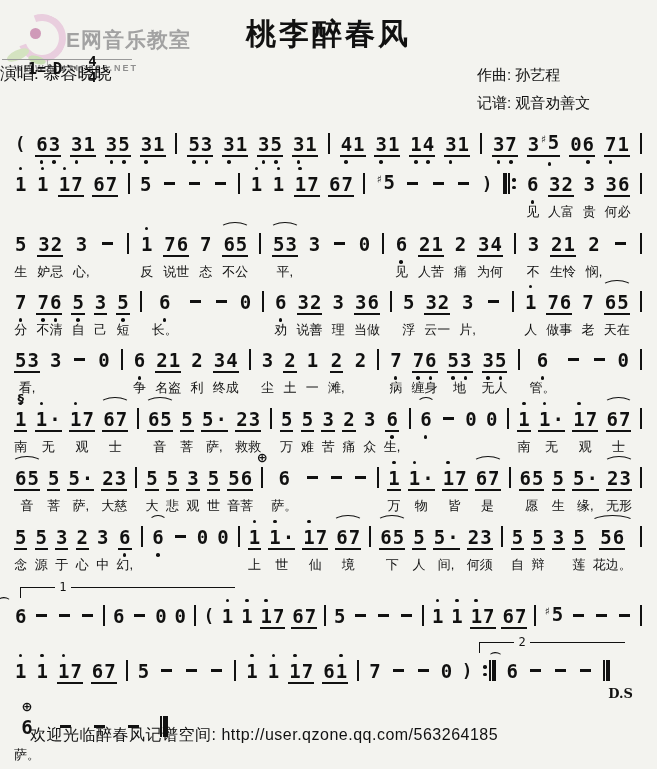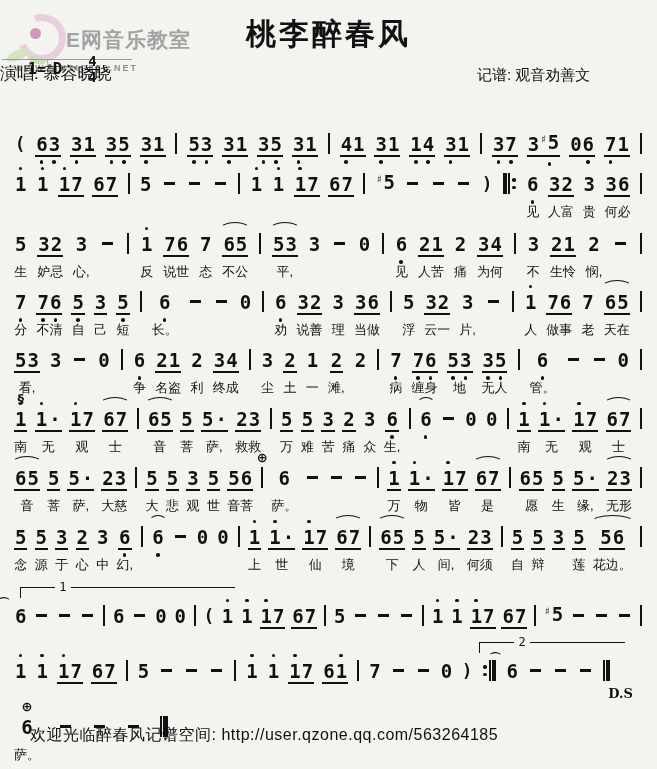--- a/index.html
+++ b/index.html
@@ -79,20 +79,21 @@
 </div>
 
 <div class="keysig">
   <span>1=</span><span class="flat">♭</span><span class="kletter">D</span>
   <span class="ts"><b class="top">4</b><b>4</b></span>
 </div>
 
 <div class="title">桃李醉春风</div>
 <div class="singer">演唱: 慕容晓晓</div>
 <div class="credits">
+  <div>作曲: 孙艺程</div>
   <div>记谱: 观音劝善文</div>
 </div>
 
 <div class="score">
     <div class="system">
       <div class="line">
         <div class="tok">
           <div class="note">
             <span class="paren">(</span>
           </div>

